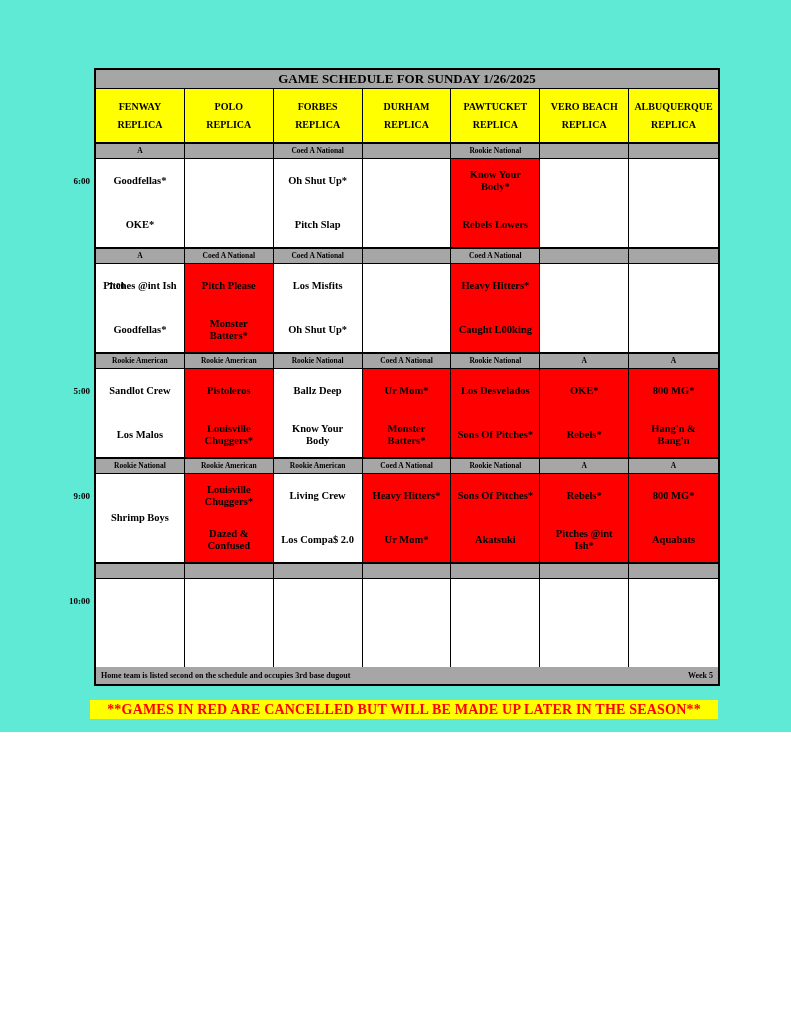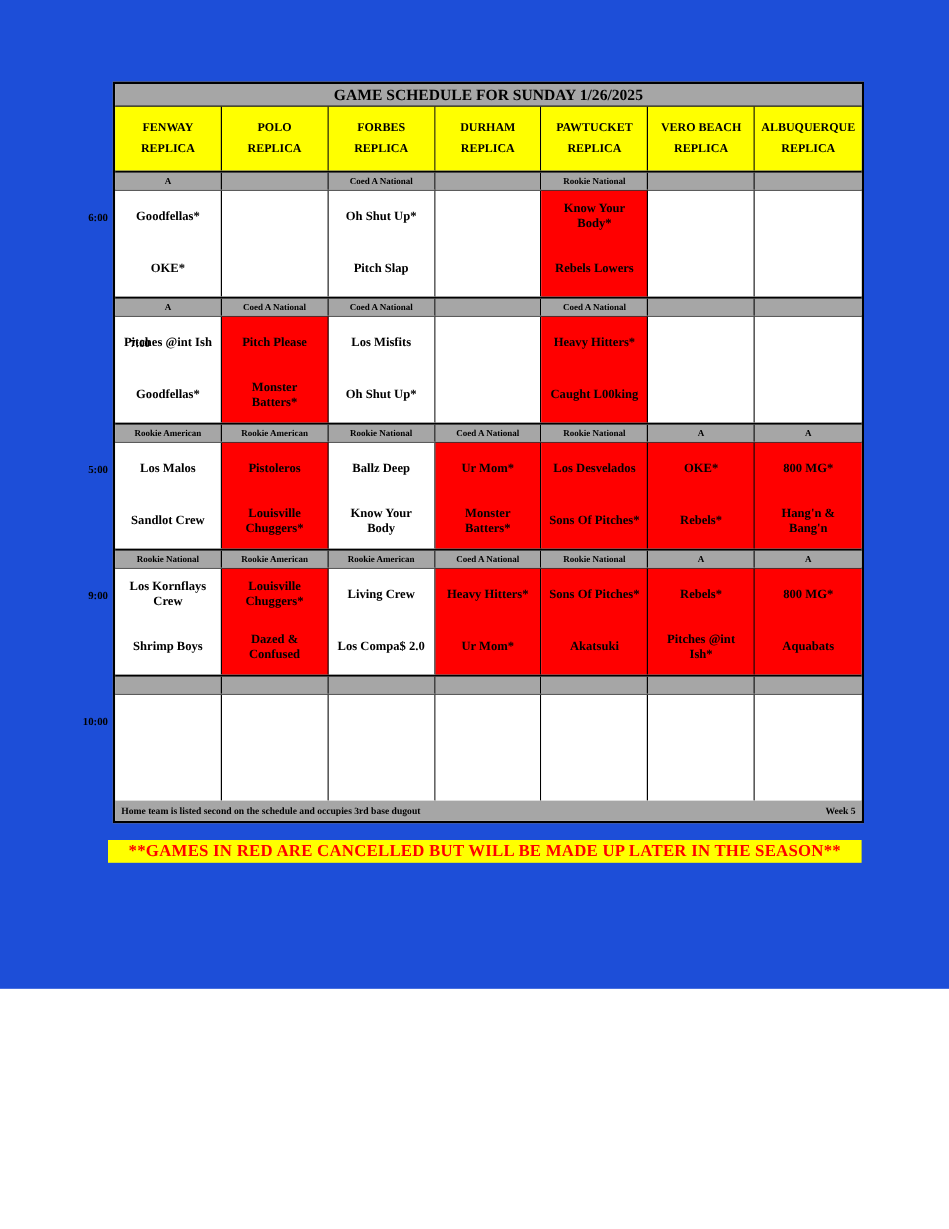--- a/index.html
+++ b/index.html
@@ -4,21 +4,21 @@
 <title>Game Schedule</title>
 <style>
   * { margin:0; padding:0; box-sizing:border-box; }
   html,body { background:#ffffff; }
   body {
     width:791px; height:1024px;
     font-family:"Liberation Serif", serif;
     color:#000;
     position:relative;
   }
-  .page { position:relative; width:791px; height:824px; background:#1d4ed8; overflow:hidden; }
+  .page { position:relative; width:791px; height:732px; background:#5eead4; overflow:hidden; }
 
   .table-wrap {
     position:absolute; left:94px; top:68px; width:626px;
     border:2px solid #000; background:#fff;
   }
   .title-bar {
     height:19px; background:var(--strip-bg,#a6a6a6);
     border-bottom:1px solid #000;
     text-align:center; font-weight:bold; font-size:13px; line-height:18px;
   }
@@ -193,22 +193,22 @@
             <div class="scell">Rookie American</div>
             <div class="scell">Rookie American</div>
             <div class="scell">Rookie National</div>
             <div class="scell">Coed A National</div>
             <div class="scell">Rookie National</div>
             <div class="scell">A</div>
             <div class="scell">A</div>
           </div>
           <div class="row games">
             <div class="gcell">
+              <div class="team">Sandlot Crew</div>
               <div class="team">Los Malos</div>
-              <div class="team">Sandlot Crew</div>
             </div>
             <div class="gcell cancelled">
               <div class="team">Pistoleros</div>
               <div class="team">Louisville Chuggers*</div>
             </div>
             <div class="gcell">
               <div class="team">Ballz Deep</div>
               <div class="team">Know Your Body</div>
             </div>
             <div class="gcell cancelled">
@@ -234,21 +234,20 @@
             <div class="scell">Rookie National</div>
             <div class="scell">Rookie American</div>
             <div class="scell">Rookie American</div>
             <div class="scell">Coed A National</div>
             <div class="scell">Rookie National</div>
             <div class="scell">A</div>
             <div class="scell">A</div>
           </div>
           <div class="row games">
             <div class="gcell">
-              <div class="team">Los Kornflays Crew</div>
               <div class="team">Shrimp Boys</div>
             </div>
             <div class="gcell cancelled">
               <div class="team">Louisville Chuggers*</div>
               <div class="team">Dazed &amp; Confused</div>
             </div>
             <div class="gcell">
               <div class="team">Living Crew</div>
               <div class="team">Los Compa$ 2.0</div>
             </div>

